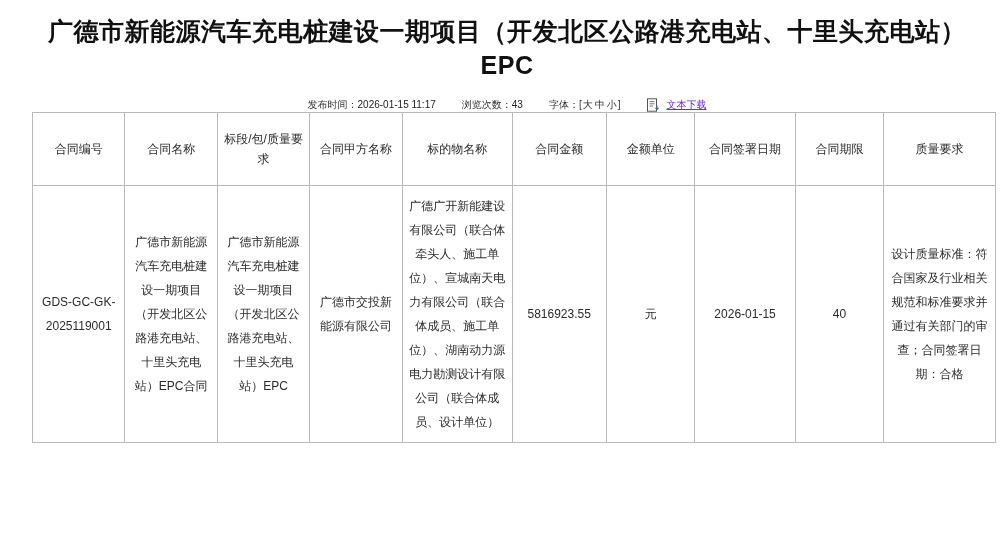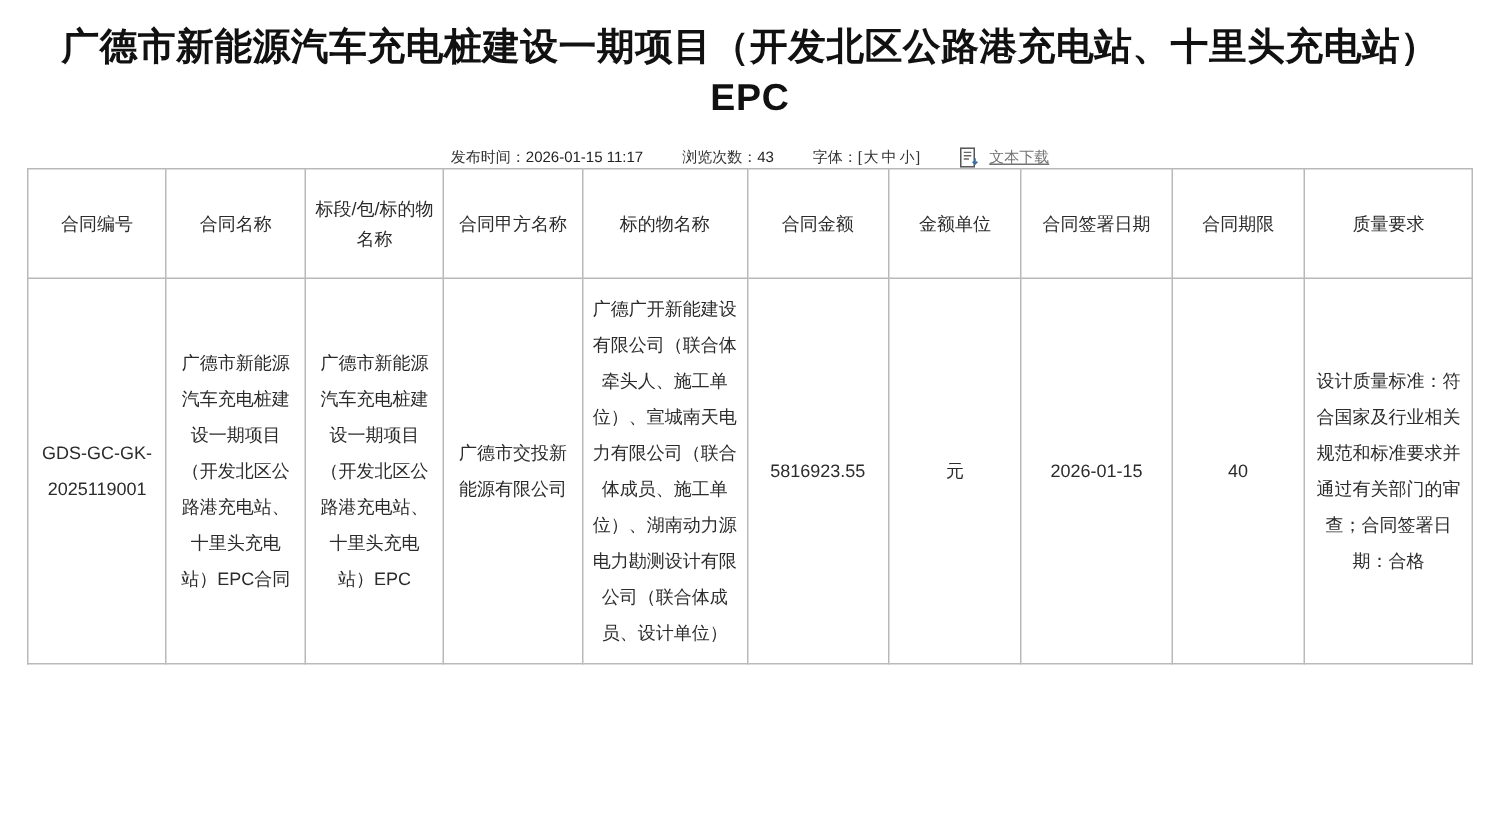--- a/index.html
+++ b/index.html
@@ -10,21 +10,21 @@
   body {
     width: 1000px;
     height: 555px;
     font-family: "Liberation Sans", "DejaVu Sans", sans-serif;
     color: #1a1a1a;
     overflow: hidden;
   }
   .page {
     width: 1000px;
     box-sizing: border-box;
-    padding: 10px 18px 0 18px;
+    padding: 10px 18px 0 32px;
   }
   .doc-title {
     font-size: 25px;
     font-weight: bold;
     line-height: 1.36;
     text-align: center;
     color: #111111;
     letter-spacing: 0.5px;
     margin: 4px 0 0 0;
     padding: 0 10px;
@@ -51,21 +51,21 @@
   .font-sizes .fs-link {
     color: #333333;
     text-decoration: none;
     padding: 0 1px;
   }
   .download {
     display: inline-flex;
     align-items: center;
     gap: 6px;
     white-space: nowrap;
-    color: #737373;
+    color: #6d28d9;
   }
   .dl-icon {
     display: inline-block;
     width: 14px;
     height: 14px;
     position: relative;
   }
   .dl-icon svg { display: block; }
 
   .table-wrap {
@@ -147,21 +147,21 @@
         <col class="col6">
           <col class="col7">
           <col class="col8">
           <col class="col9">
           <col class="col10">
       </colgroup>
       <thead>
         <tr>
           <th>合同编号</th>
           <th>合同名称</th>
-          <th>标段/包/标的物名称</th>
+          <th>标段/包/质量要求</th>
           <th>合同甲方名称</th>
           <th>标的物名称</th>
           <th>合同金额</th>
           <th>金额单位</th>
           <th>合同签署日期</th>
           <th>合同期限</th>
           <th>质量要求</th>
         </tr>
       </thead>
       <tbody>

